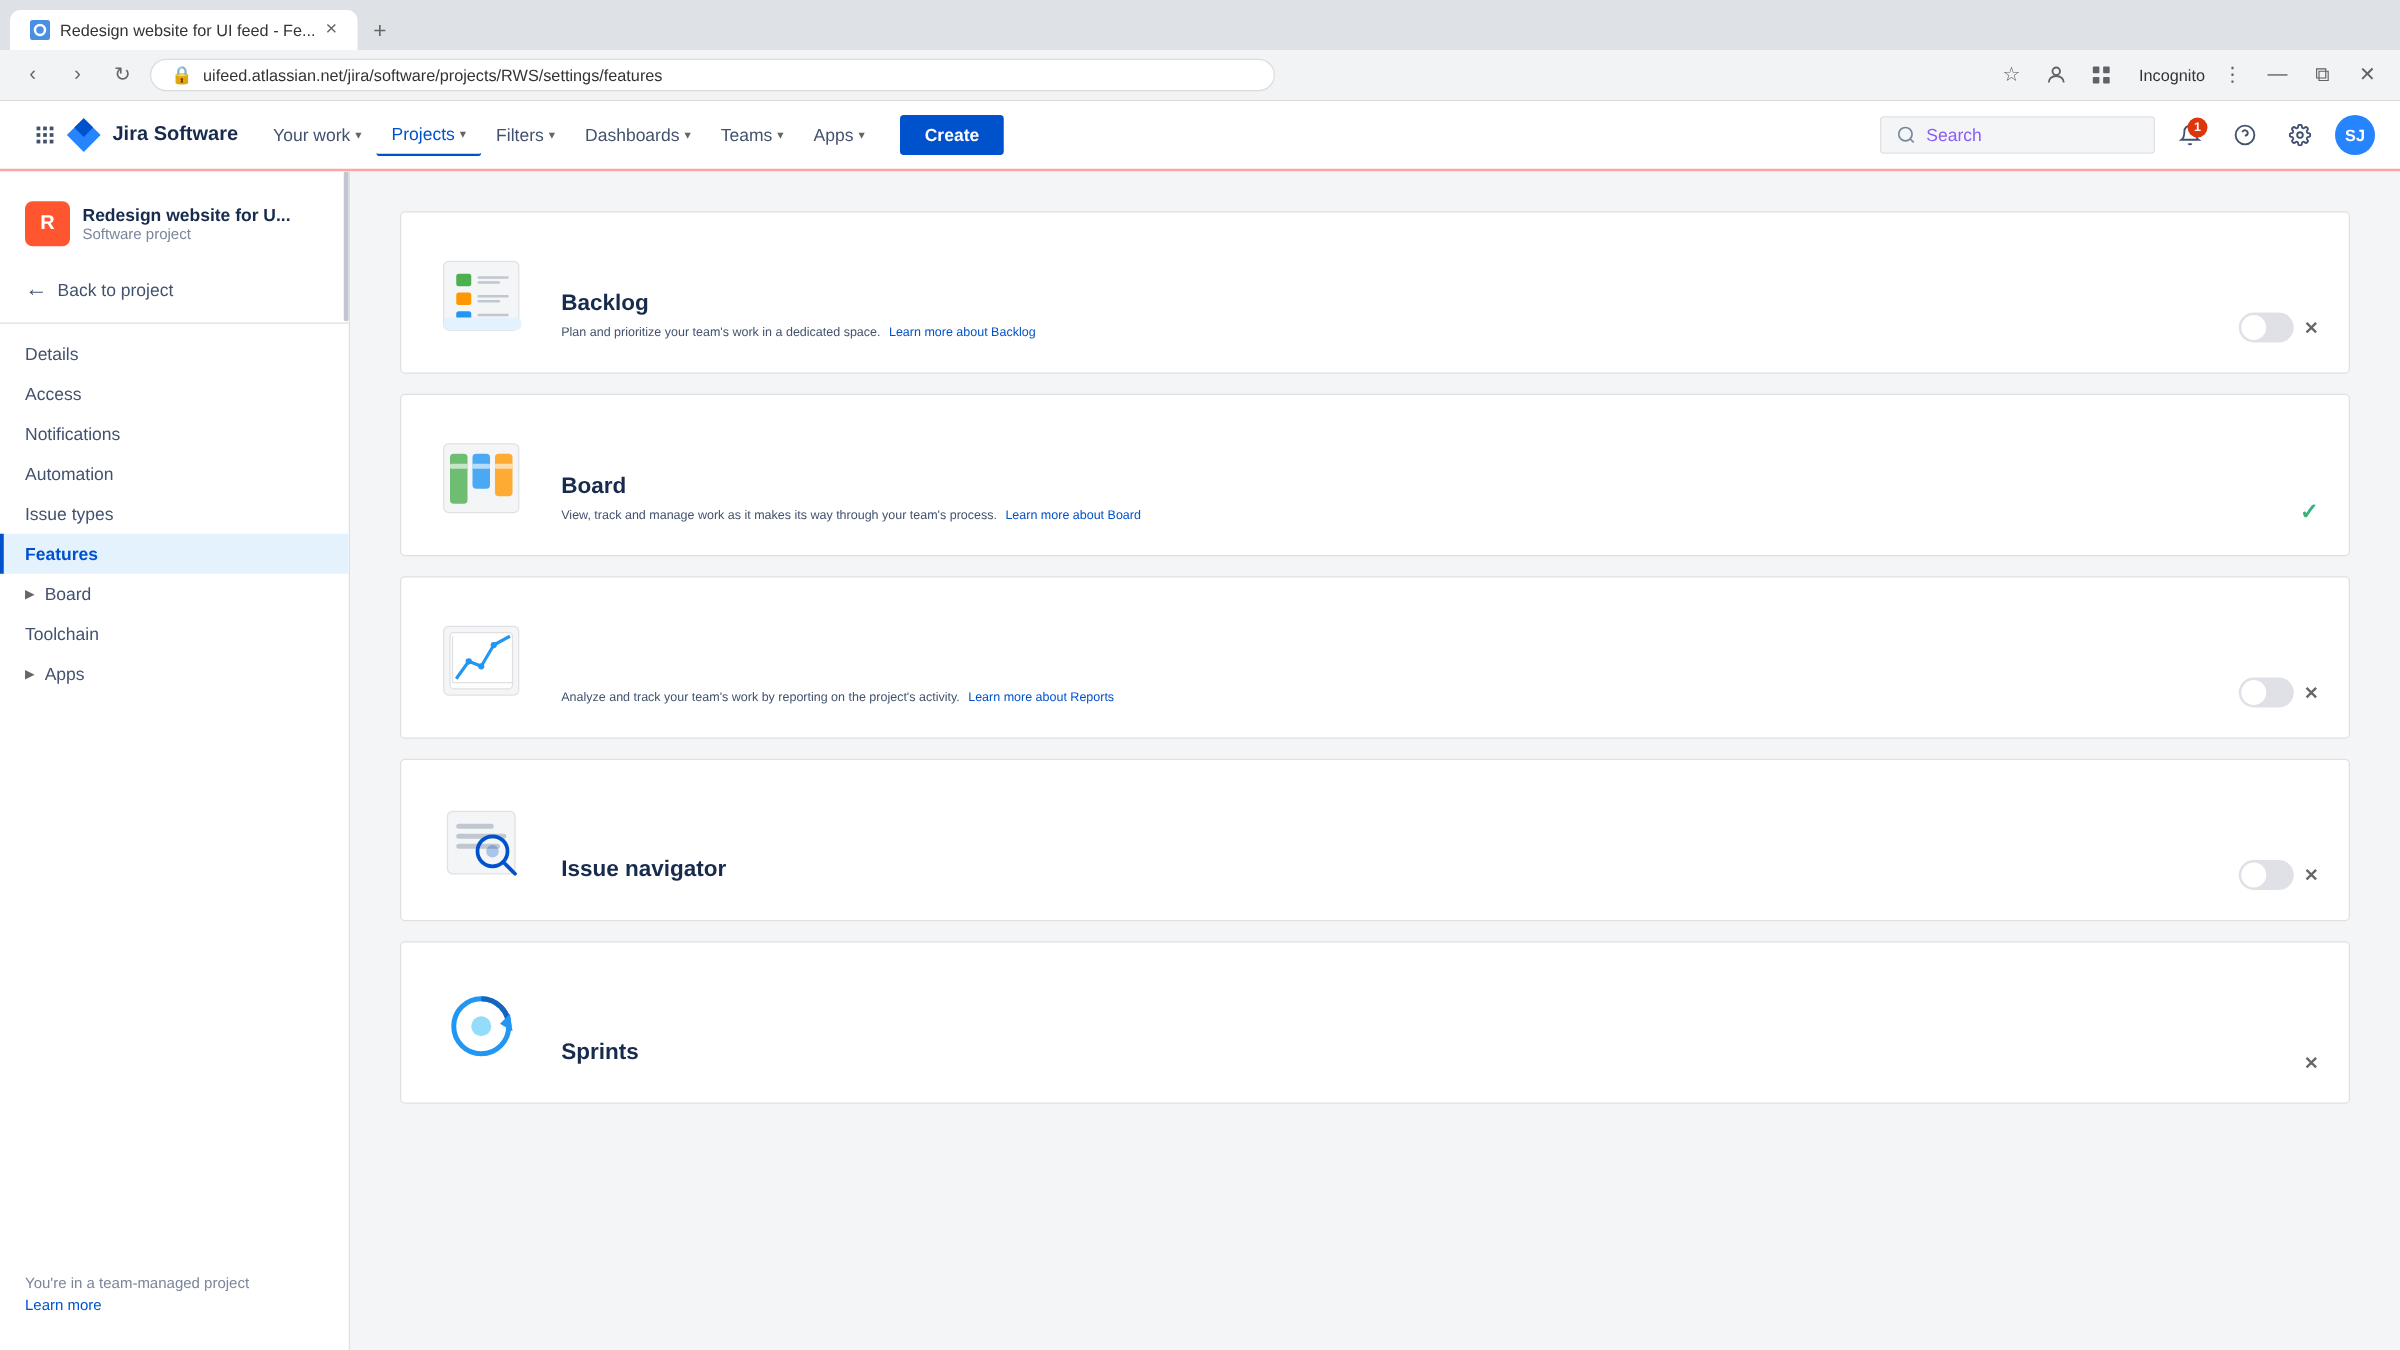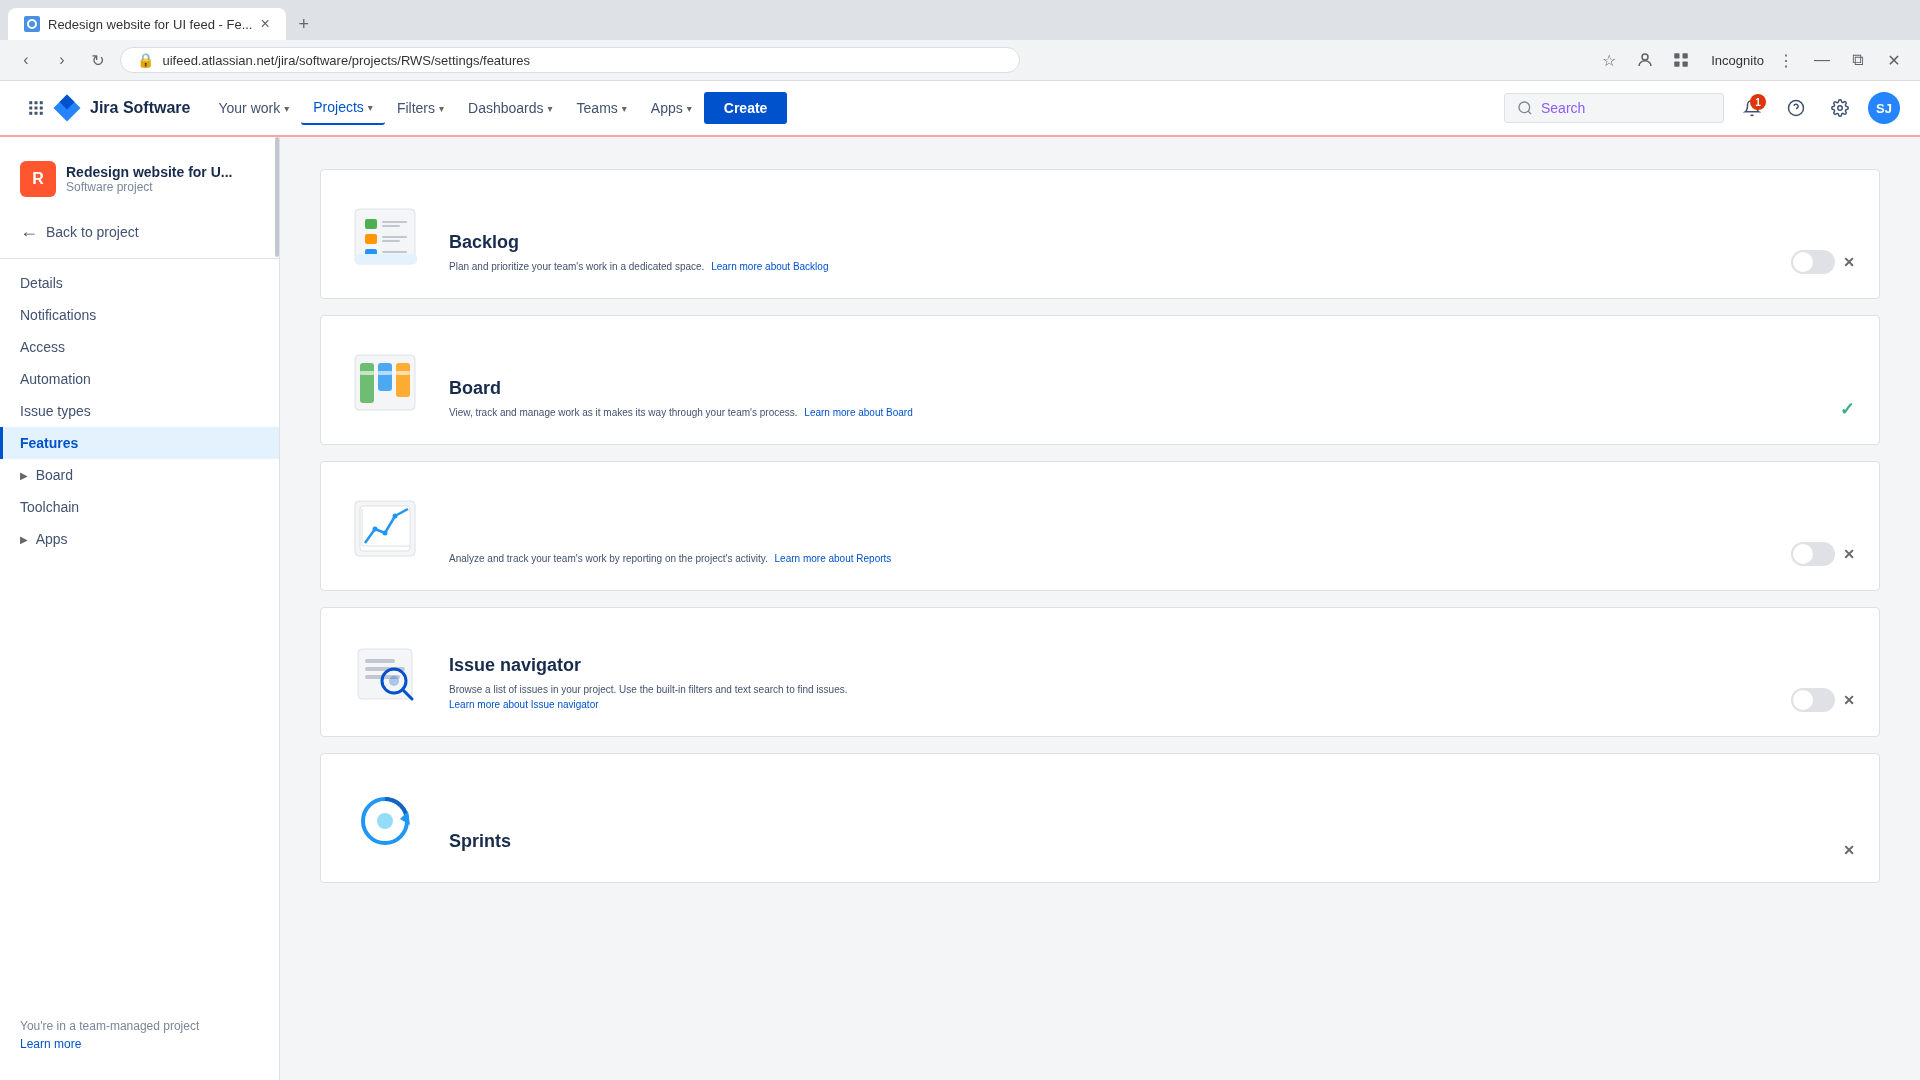--- a/index.html
+++ b/index.html
@@ -20,21 +20,21 @@
     .browser-actions { display: flex; align-items: center; gap: 8px; margin-left: auto; }
     .browser-action-btn { width: 28px; height: 28px; border-radius: 50%; display: flex; align-items: center; justify-content: center; color: #5f6368; font-size: 16px; cursor: pointer; }
 
     
     .jira-nav { height: 56px; background: #fff; border-bottom: 2px solid #fca5a5; display: flex; align-items: center; padding: 0 20px; gap: 0; position: relative; z-index: 10; }
     .jira-logo { display: flex; align-items: center; gap: 8px; margin-right: 16px; }
     .jira-logo-icon { width: 30px; height: 30px; }
     .nav-item { padding: 8px 12px; font-size: 14px; color: #42526e; cursor: pointer; white-space: nowrap; display: flex; align-items: center; gap: 4px; border-radius: 3px; }
     .nav-item.active { color: #0052cc; }
     .nav-item .chevron { font-size: 10px; color: #666; }
-    .create-btn { background: #0052cc; color: #fff; border: none; border-radius: 3px; padding: 8px 20px; font-size: 14px; font-weight: 600; cursor: pointer; margin-left: 0; }
+    .create-btn { background: #0052cc; color: #fff; border: none; border-radius: 3px; padding: 8px 20px; font-size: 14px; font-weight: 600; cursor: pointer; margin-left: 16px; }
     .nav-right { margin-left: auto; display: flex; align-items: center; gap: 12px; }
     .search-bar { display: flex; align-items: flex-start; background: #f4f5f7; border: 1px solid #dfe1e6; border-radius: 3px; padding: 6px 12px; gap: 8px; width: 220px; font-size: 14px; color: #8b5cf6; cursor: text; }
     .notif-btn { position: relative; width: 32px; height: 32px; display: flex; align-items: center; justify-content: center; border-radius: 50%; cursor: pointer; color: #42526e; }
     .notif-badge { position: absolute; top: 2px; right: 2px; background: #de350b; color: #fff; border-radius: 50%; width: 16px; height: 16px; font-size: 10px; display: flex; align-items: center; justify-content: center; font-weight: 700; }
     .help-btn, .settings-btn { width: 32px; height: 32px; display: flex; align-items: center; justify-content: center; border-radius: 50%; cursor: pointer; color: #42526e; }
     .avatar { width: 32px; height: 32px; border-radius: 50%; background: #2684ff; color: #fff; display: flex; align-items: center; justify-content: center; font-size: 13px; font-weight: 700; cursor: pointer; }
     .waffle { width: 32px; height: 32px; display: flex; align-items: center; justify-content: center; cursor: pointer; color: #42526e; border-radius: 50%; }
 
     
     .main-layout { display: flex; height: calc(1080px - 40px - 38px - 56px); }
@@ -210,24 +210,24 @@
     </div>
     <div class="sidebar-back">
       <span style="font-size:18px;">←</span>
       <span>Back to project</span>
     </div>
     <div class="sidebar-divider"></div>
     <div class="sidebar-item">
       <span>Details</span>
     </div>
     <div class="sidebar-item">
+      <span>Access</span>
+    </div>
+    <div class="sidebar-item">
       <span>Notifications</span>
-    </div>
-    <div class="sidebar-item">
-      <span>Access</span>
     </div>
     <div class="sidebar-item">
       <span>Automation</span>
     </div>
     <div class="sidebar-item">
       <span>Issue types</span>
     </div>
     <div class="sidebar-item active">
       <span>Features</span>
     </div>
@@ -342,24 +342,20 @@
           <rect x="15" y="22" width="30" height="4" rx="2" fill="#c1c7d0"></rect>
           <rect x="15" y="30" width="40" height="4" rx="2" fill="#c1c7d0"></rect>
           <rect x="15" y="38" width="35" height="4" rx="2" fill="#c1c7d0"></rect>
           <circle cx="44" cy="44" r="12" fill="none" stroke="#0052cc" stroke-width="3"></circle>
           <line x1="53" y1="53" x2="62" y2="62" stroke="#0052cc" stroke-width="3" stroke-linecap="round"></line>
           <circle cx="44" cy="44" r="5" fill="#0052cc" opacity="0.3"></circle>
         </svg>
       </div>
       <div class="feature-content">
         <div class="feature-title">Issue navigator</div>
-        <div class="feature-desc">
-          <span>Browse a list of issues in your project. Use the built-in filters and text search to find issues.</span><br>
-          <a href="#">Learn more about Issue navigator</a>
-        </div>
       </div>
       <div class="feature-toggle">
         <div class="toggle-switch off">
           <div class="toggle-knob"></div>
         </div>
         <span class="toggle-x">✕</span>
       </div>
     </div>
 
     <div class="feature-card" style="margin-bottom:0;">

